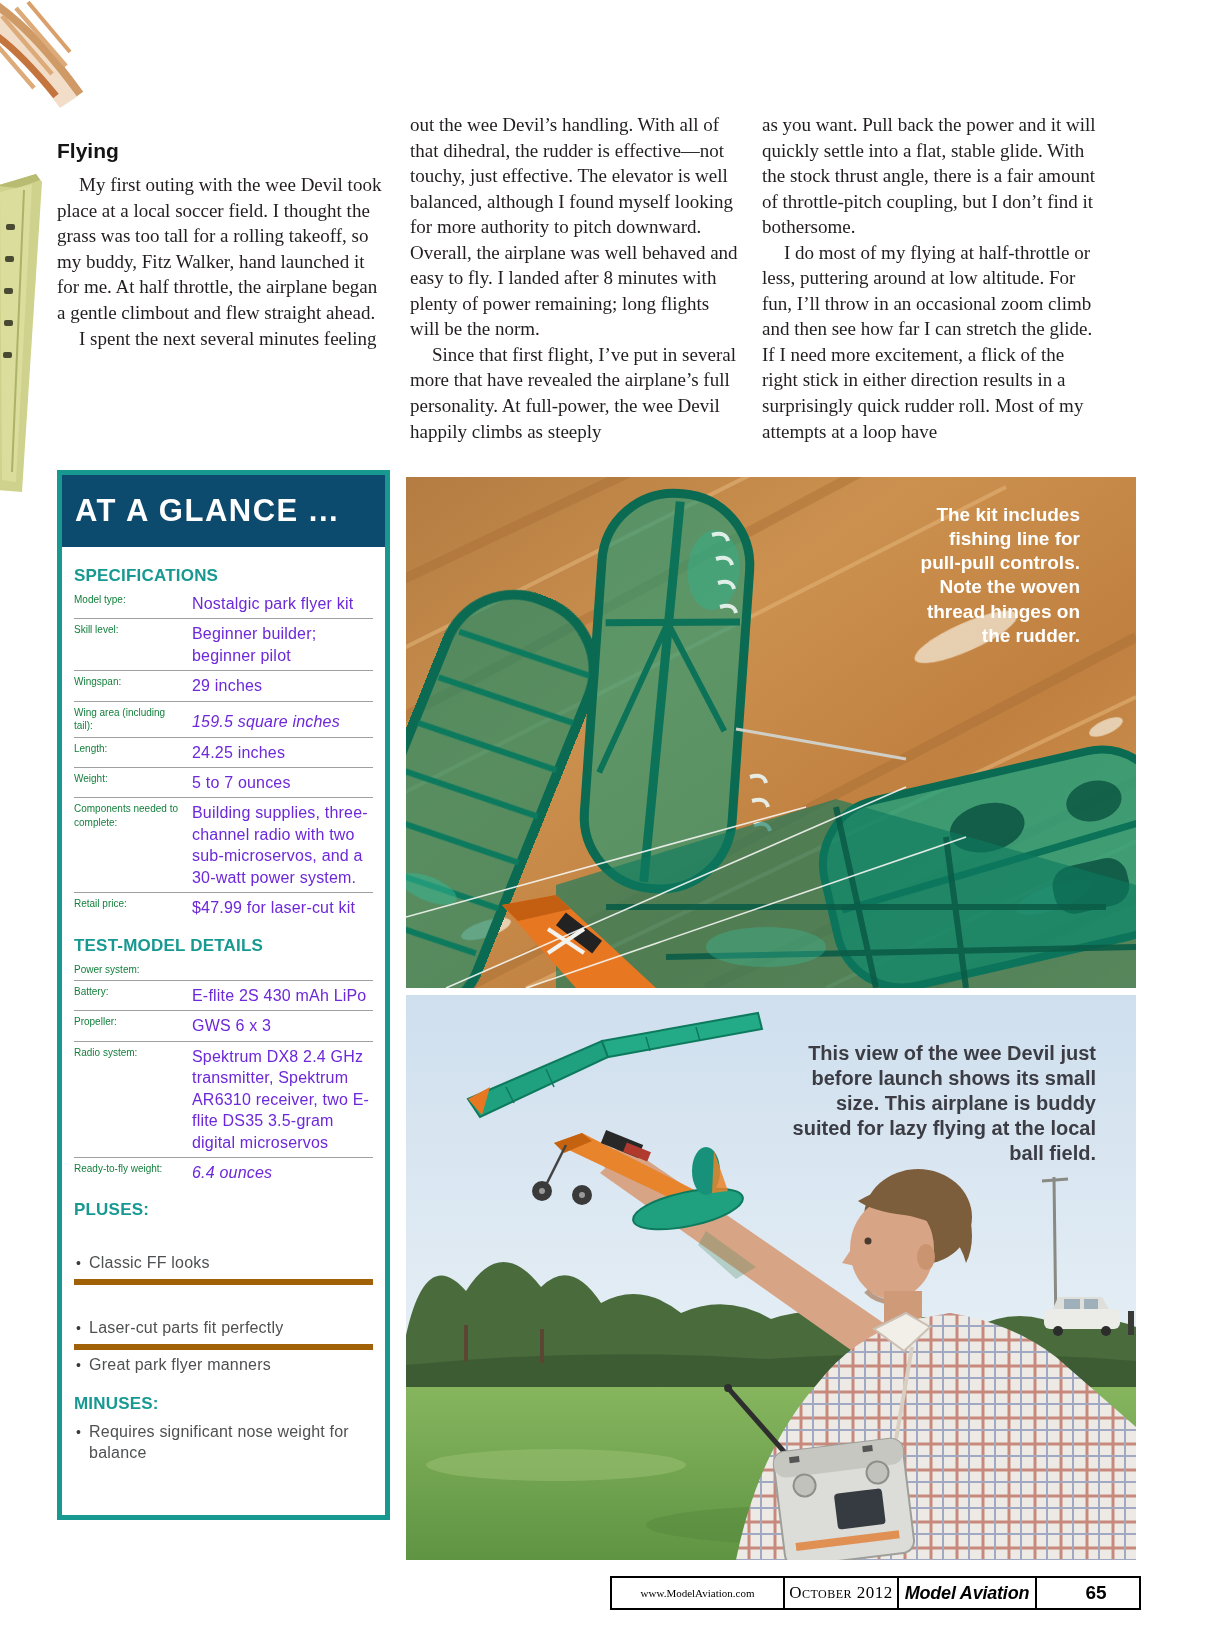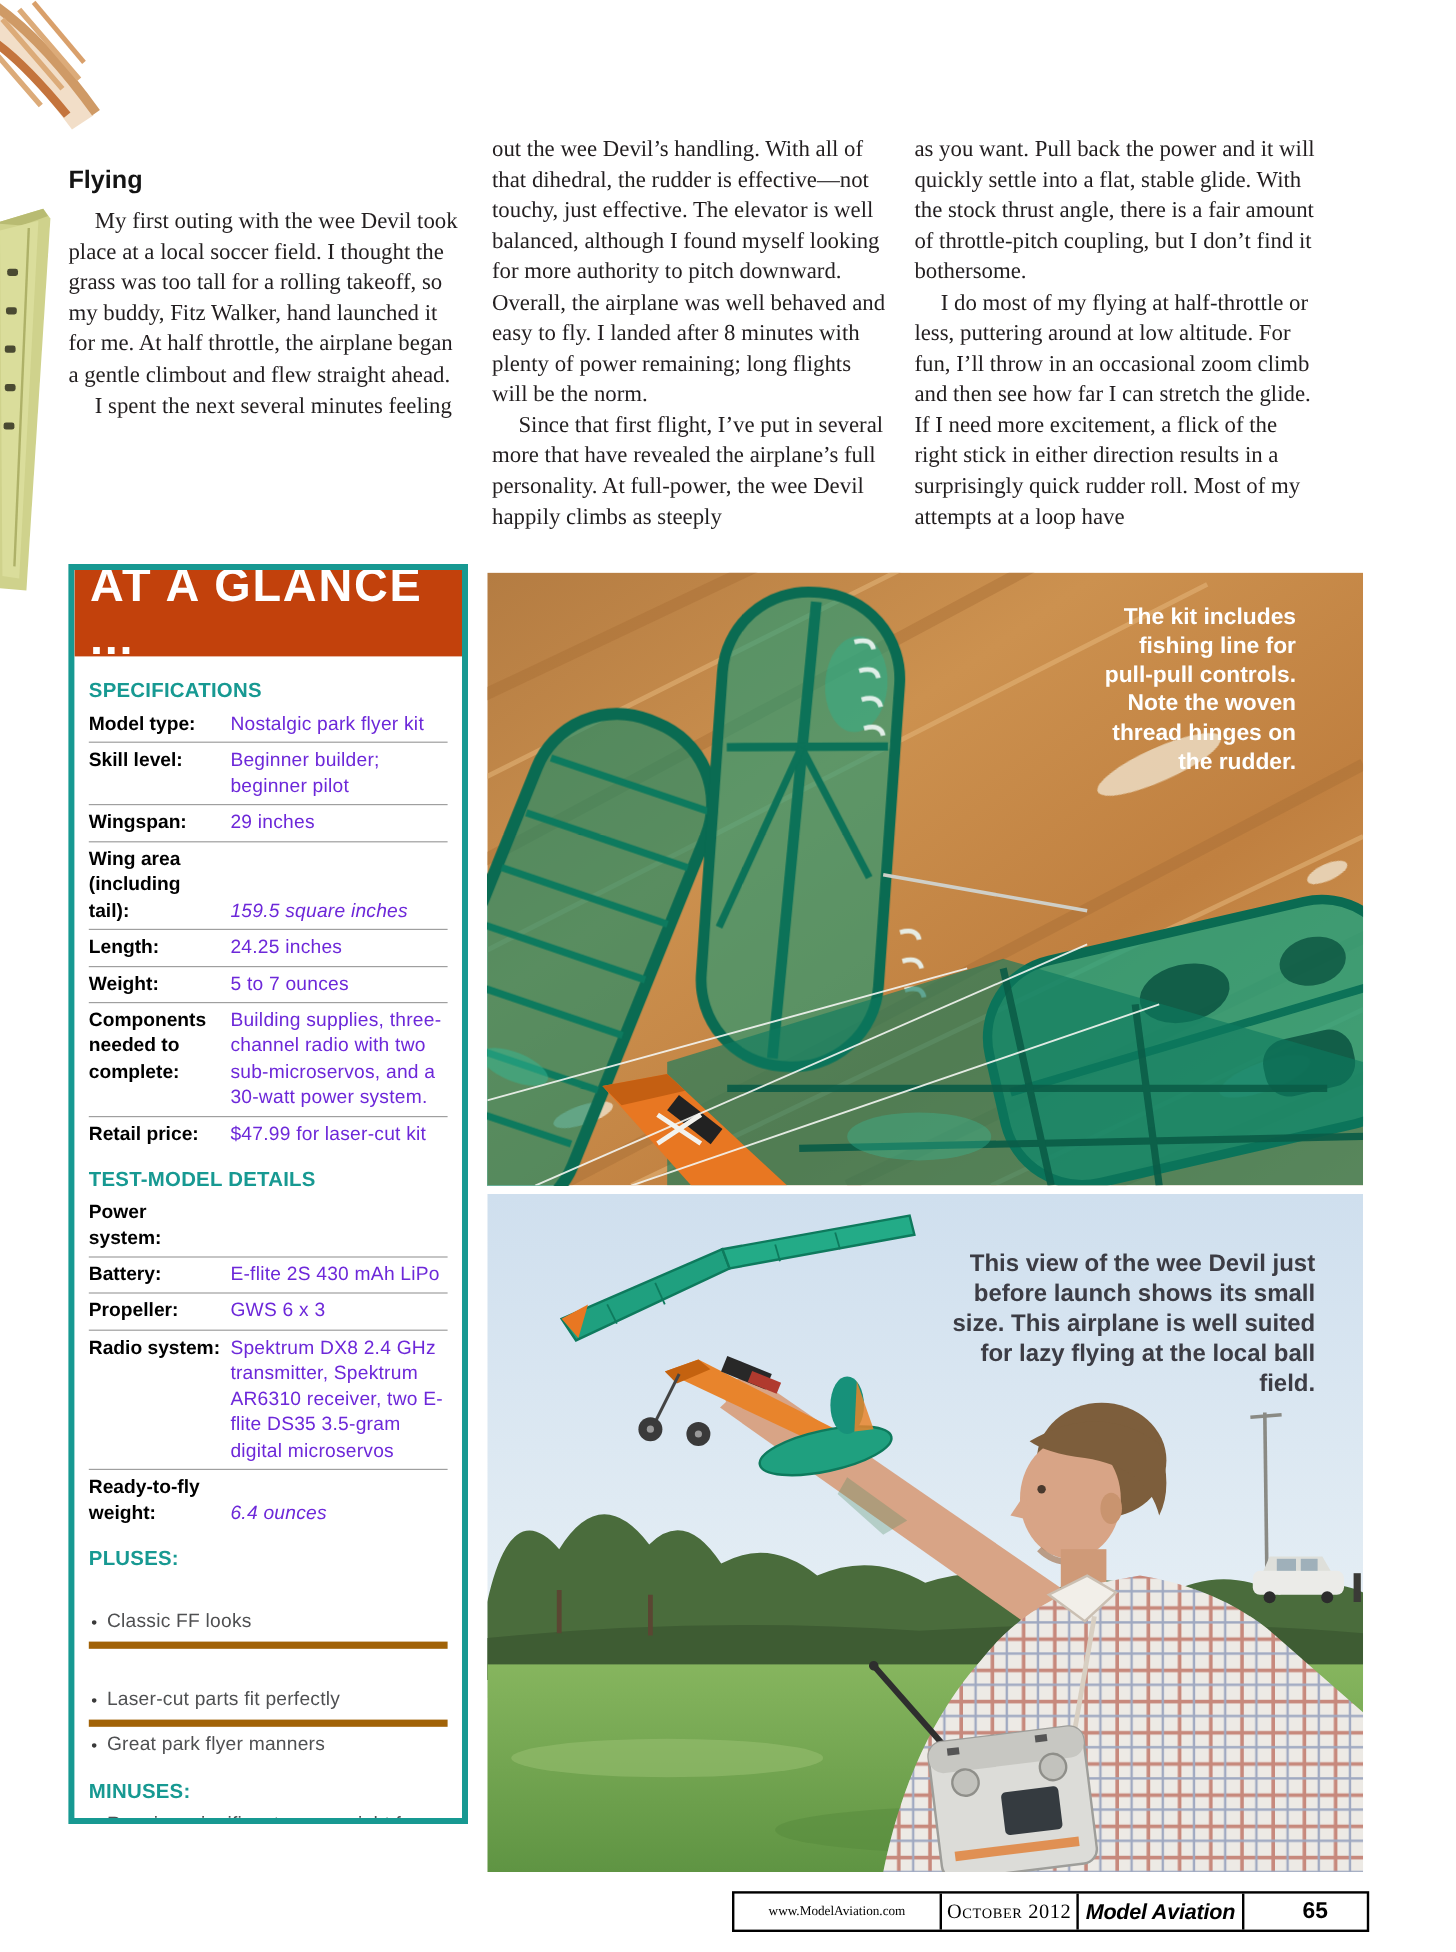--- a/index.html
+++ b/index.html
@@ -13,27 +13,27 @@
   #col2{left:410px;width:331px;}
   #col3{left:762px;width:336px;}
   .body-col p{margin:0;}
   .indent{text-indent:22px;}
   .flying-head{font-family:"Liberation Sans",sans-serif;font-weight:bold;font-size:21px;
                color:#141414;margin:25px 0 7px 0;}
 
   
   .sidebar{position:absolute;left:57px;top:470px;width:333px;height:1050px;background:#fff;
            border:5px solid #179992;box-sizing:border-box;overflow:hidden;}
-  .sb-header{background:#c2410c;height:72px;display:flex;align-items:center;
-             padding-left:13px;color:#fff;font-weight:bold;font-size:39px;letter-spacing:1.5px;}
+  .sb-header{background:#0c4a6e;height:72px;display:flex;align-items:center;
+             padding-left:13px;color:#fff;font-weight:bold;font-size:31px;letter-spacing:1.5px;}
   .sb-content{padding:6px 12px 0 12px;}
   .sb-sec-head{color:#179992;font-weight:bold;font-size:17px;letter-spacing:.2px;margin:13px 0 3px 0;}
   .sb-row{display:grid;grid-template-columns:112px 1fr;column-gap:6px;padding:4px 0;}
   .sb-rows .sb-row:not(:last-child){border-bottom:1px solid #9f9f9f;}
-  .sb-label{font-weight:bold;font-size:16px;line-height:1.34;color:#000000;}
+  .sb-label{font-weight:normal;font-size:10px;line-height:1.34;color:#15803d;}
   .sb-value{font-size:16px;line-height:1.34;color:#6d28d9;letter-spacing:.2px;}
   .v-end{align-self:end;font-style:italic;}
   .sb-item{padding:5px 0 5px 2px;font-size:16px;line-height:1.3;color:#4f5052;
            display:flex;gap:8px;letter-spacing:.2px;}
   .sb-list .sb-item:not(:last-child){border-bottom:6px solid #a16207;margin-top:28px;}
   .sb-item::before{content:"•";color:#3a3a3a;font-size:14px;line-height:1.5;}
 
   
   .photo{position:absolute;left:406px;width:730px;overflow:hidden;}
   #photo1{top:477px;height:511px;}
@@ -377,21 +377,21 @@
         <rect x="372" y="450" width="130" height="115" rx="12" fill="#dcdcd8" stroke="#9e9e9a" stroke-width="2"></rect>
         <rect x="372" y="450" width="130" height="26" rx="12" fill="#c7c7c2"></rect>
         <rect x="428" y="498" width="48" height="36" rx="4" fill="#353b40"></rect>
         <circle cx="400" cy="486" r="11" fill="#c2c2bd" stroke="#8f8f8a" stroke-width="2"></circle>
         <circle cx="474" cy="482" r="11" fill="#c2c2bd" stroke="#8f8f8a" stroke-width="2"></circle>
         <rect x="384" y="542" width="104" height="8" fill="#e0833c" opacity=".85"></rect>
         <rect x="388" y="456" width="10" height="6" fill="#555"></rect>
         <rect x="462" y="454" width="10" height="6" fill="#555"></rect>
       </g>
     </svg>
-    <div class="caption" id="cap2">This view of the wee Devil just before launch shows its small size. This airplane is well suited for lazy flying at the local ball field.</div>
+    <div class="caption" id="cap2">This view of the wee Devil just before launch shows its small size. This airplane is buddy suited for lazy flying at the local ball field.</div>
   </div>
 
   <div class="footer">
     <div class="f-cell f-url">www.ModelAviation.com</div>
     <div class="f-cell f-issue">October 2012</div>
     <div class="f-cell f-brand">Model Aviation</div>
     <div class="f-cell f-page">65</div>
   </div>
 
 </div>

